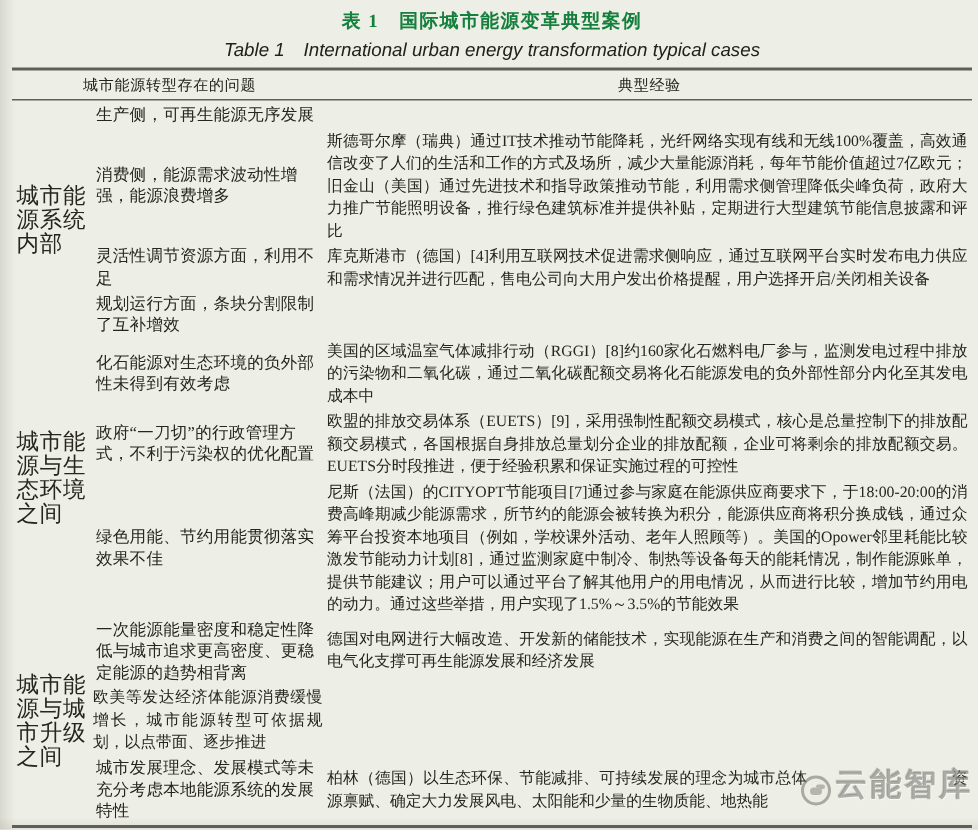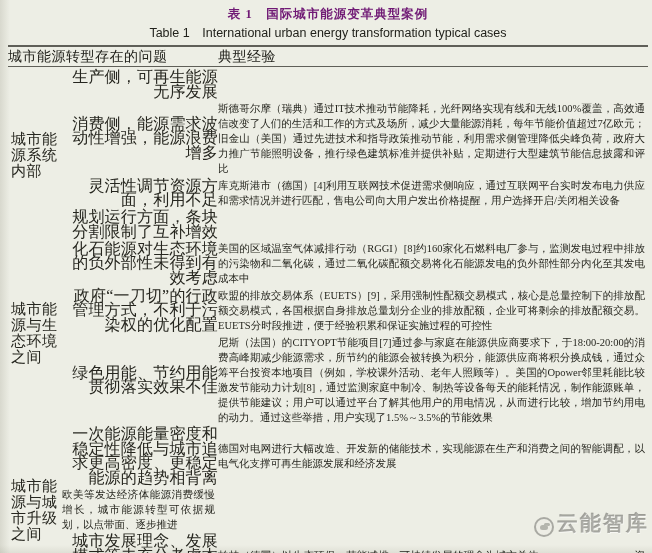--- a/index.html
+++ b/index.html
@@ -7,48 +7,49 @@
     width:652px;height:553px;overflow:hidden;
     background:#edeee5;
     background-image:linear-gradient(90deg, rgba(120,118,100,0.18) 0px, rgba(120,118,100,0.0) 10px),
                      linear-gradient(0deg, rgba(120,118,100,0.12) 0px, rgba(120,118,100,0.0) 8px);
     font-family:"Liberation Serif","DejaVu Serif",serif;
     color:#26261f;position:relative;
   }
   .page{padding:4px 4px 0 8px;}
   .title-zh{
     text-align:center;font-weight:bold;font-size:12.5px;letter-spacing:1px;
-    color:#701a75;margin-top:2px;
+    color:#15803d;margin-top:2px;
   }
   .title-en{
     text-align:center;font-size:12.5px;color:#22221c;margin-top:2px;margin-bottom:3px;
     font-family:"Liberation Sans","DejaVu Sans",sans-serif;
+    font-style:italic;
   }
   .table{
     width:640px;
     border-top:2.5px solid #5f5f58;
     border-bottom:2.5px solid #5f5f58;
   }
   .thead{
     display:grid;grid-template-columns:210px 1fr;
     border-bottom:1.2px solid #5f5f58;
     height:19px;align-items:center;
   }
-  .th{font-size:14px;text-align:left;letter-spacing:0.5px;color:#22221c;}
+  .th{font-size:10px;text-align:center;letter-spacing:0.5px;color:#22221c;}
   .tbody{padding-top:2px;}
   .group{display:grid;grid-template-columns:54px 1fr;}
   .cat-cell{
     display:flex;align-items:center;
     font-size:15px;line-height:16px;padding-left:3px;
     letter-spacing:0.5px;
   }
   .rows{display:block;}
   .row{display:grid;grid-template-columns:156px 1fr;align-items:center;padding:1px 0;}
   .problem-cell{
-    font-size:16px;line-height:14.5px;padding-left:2px;letter-spacing:0.2px;text-align:right;
+    font-size:11px;line-height:14.5px;padding-left:2px;letter-spacing:0.2px;
   }
   .exp-cell{
     font-size:10.5px;line-height:15px;text-align:justify;padding-right:3px;
     letter-spacing:0;
   }
   .watermark{
     position:absolute;right:3px;top:509px;
     display:flex;align-items:flex-end;gap:3px;
     opacity:0.78;pointer-events:none;
   }

